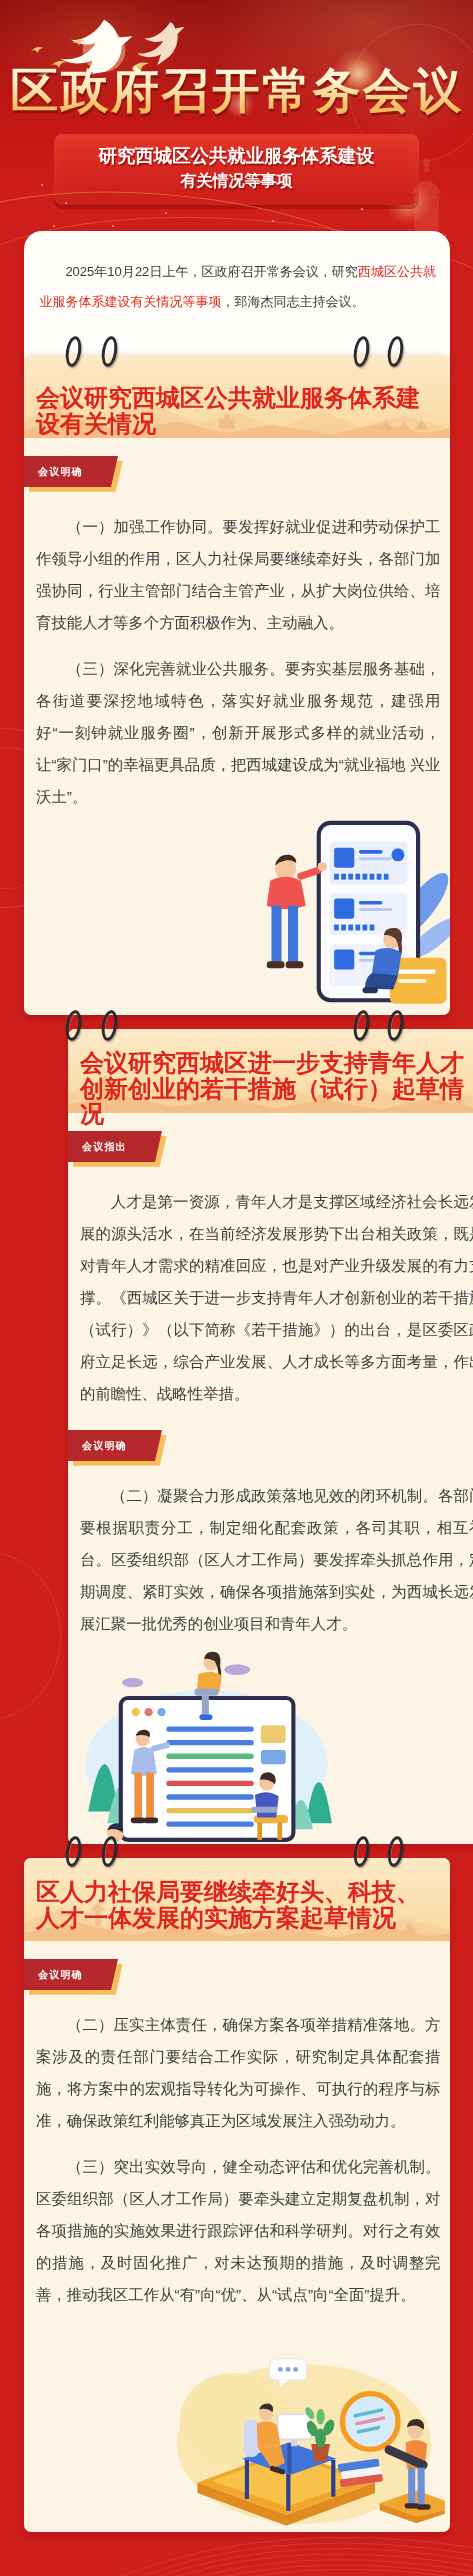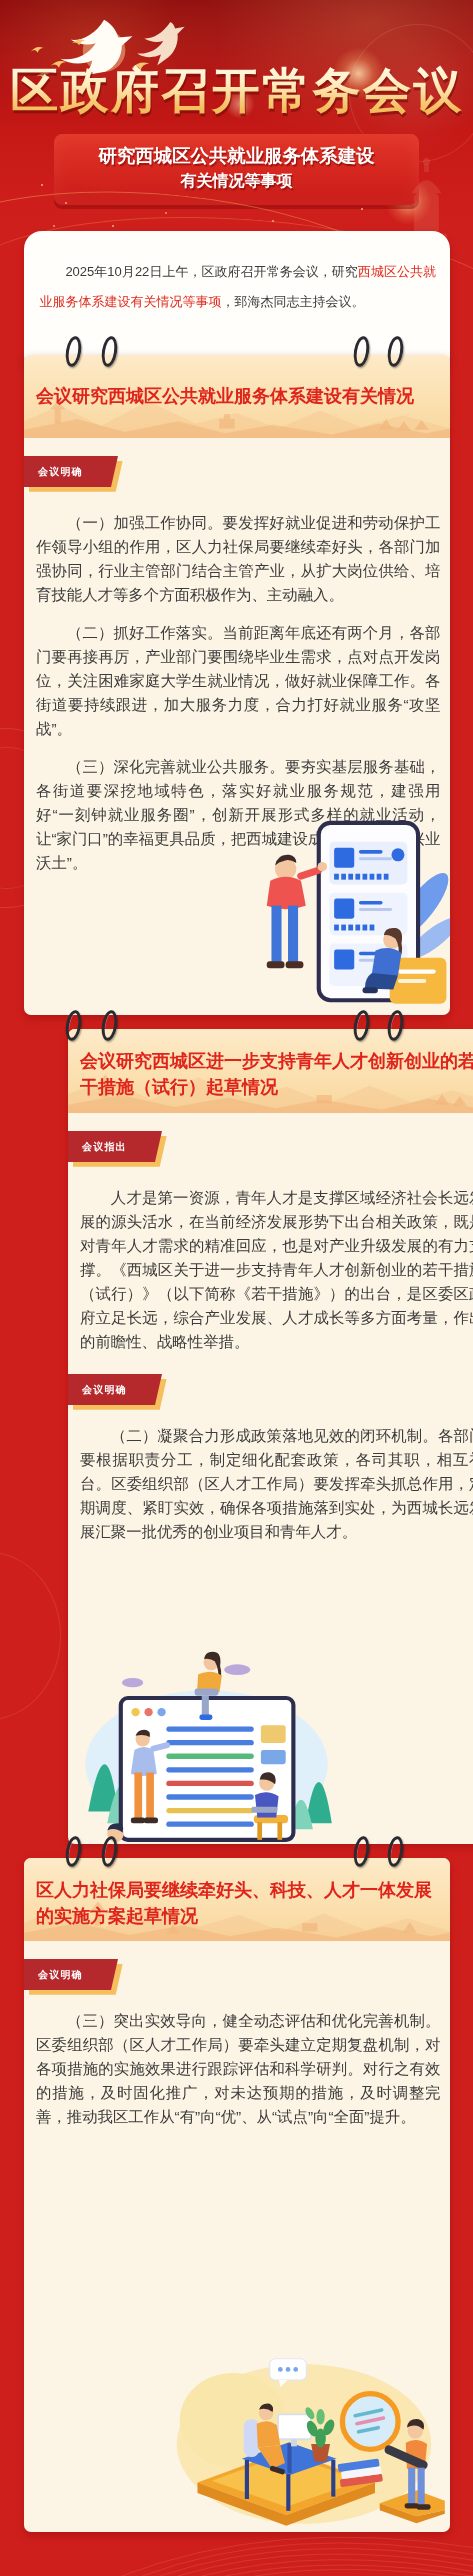--- a/index.html
+++ b/index.html
@@ -82,35 +82,35 @@
     background:#fcf4e4;border-radius:7px;overflow:hidden;
     box-shadow:0 3.6px 8.3px rgba(120,0,0,.30);
   }
   .card-header{
     position:relative;height:83px;
     background:linear-gradient(180deg,#fdeac8 0%,#fbdfae 60%,#f8d79e 100%);
   }
   .card-header .scene{position:absolute;left:0;bottom:0;width:426px;height:43px;opacity:.55;}
   .card-title{
     position:absolute;left:12px;right:12px;margin:0;z-index:2;
-    font-size:18px;line-height:25.5px;font-weight:800;color:#de241b;font-family:Liberation Mono, monospace;
+    font-size:24px;line-height:25.5px;font-weight:800;color:#de241b;
   }
   .t-one{top:30px;}
   .t-two{top:21px;}
   .card-body{position:relative;padding:0 9.5px 0 12px;}
   .badge-wrap{position:relative;height:36px;margin:18px 0 0 -12px;width:118px;}
   .badge-gold{position:absolute;left:4.7px;top:4.7px;width:94px;height:31px;background:#f6bf5e;
     -webkit-clip-path:polygon(0 0,100% 0,calc(100% - 7px) 100%,0 100%);
     clip-path:polygon(0 0,100% 0,calc(100% - 7px) 100%,0 100%);}
   .badge-red{position:absolute;left:0;top:0;width:94px;height:31px;background:#b5282c;
     -webkit-clip-path:polygon(0 0,100% 0,calc(100% - 7px) 100%,0 100%);
     clip-path:polygon(0 0,100% 0,calc(100% - 7px) 100%,0 100%);
     color:#fff;font-size:10px;font-weight:800;line-height:31px;padding-left:14px;box-sizing:border-box;letter-spacing:1.2px;}
   .para{
-    margin:14px 0 0 0;font-size:15.4px;line-height:24px;color:#3c3c3c;
+    margin:14px 0 0 0;font-size:15.4px;line-height:32px;color:#3c3c3c;
     text-indent:2em;text-align:justify;
   }
   .para.first{margin-top:19px;}
   .illu{position:absolute;z-index:1;}
   .illu1{right:0;bottom:0;}
   .illu2{left:8.3px;bottom:0;}
   .illu3{right:3.6px;bottom:2.4px;}
   
   .bottom-waves{position:absolute;left:0;bottom:0;width:474px;height:77px;z-index:6;pointer-events:none;}
 </style>
@@ -185,21 +185,20 @@
           <path d="M660 58 L672 42 L684 58 Z"></path>
       </g>
     </svg>
   </div>
   <div class="card-body">
     <div class="badge-wrap">
       <div class="badge-gold"></div>
       <div class="badge-red">会议明确</div>
     </div>
     <p class="para first">（一）加强工作协同。要发挥好就业促进和劳动保护工作领导小组的作用，区人力社保局要继续牵好头，各部门加强协同，行业主管部门结合主管产业，从扩大岗位供给、培育技能人才等多个方面积极作为、主动融入。</p>
-    <p class="para">（二）抓好工作落实。当前距离年底还有两个月，各部门要再接再厉，产业部门要围绕毕业生需求，点对点开发岗位，关注困难家庭大学生就业情况，做好就业保障工作。各街道要持续跟进，加大服务力度，合力打好就业服务“攻坚战”。</p>
     <p class="para">（三）深化完善就业公共服务。要夯实基层服务基础，各街道要深挖地域特色，落实好就业服务规范，建强用好“一刻钟就业服务圈”，创新开展形式多样的就业活动，让“家门口”的幸福更具品质，把西城建设成为“就业福地 兴业沃土”。</p>
   </div>
 
   <svg class="illu illu1" width="201" height="198" viewBox="0 0 340 335">
     <ellipse cx="292" cy="150" rx="22" ry="68" fill="#6f9bec" transform="rotate(38 292 150)"></ellipse>
     <ellipse cx="312" cy="205" rx="16" ry="52" fill="#9cbaf2" transform="rotate(52 312 205)"></ellipse>
     <rect x="118" y="10" width="168" height="300" rx="20" fill="#fdfdff" stroke="#2d2d4e" stroke-width="7"></rect>
     <g>
       <rect x="136" y="42" width="132" height="72" rx="8" fill="#e9effc"></rect>
       <rect x="144" y="52" width="34" height="34" rx="4" fill="#2f6be0"></rect>
@@ -379,20 +378,21 @@
         <path d="M240 60 L252 44 L264 60 Z"></path>
           <path d="M640 58 L652 40 L664 58 Z"></path>
       </g>
     </svg>
   </div>
   <div class="card-body">
     <div class="badge-wrap">
       <div class="badge-gold"></div>
       <div class="badge-red">会议明确</div>
     </div>
+    <p class="para">（二）压实主体责任，确保方案各项举措精准落地。方案涉及的责任部门要结合工作实际，研究制定具体配套措施，将方案中的宏观指导转化为可操作、可执行的程序与标准，确保政策红利能够真正为区域发展注入强劲动力。</p>
     <p class="para">（三）突出实效导向，健全动态评估和优化完善机制。区委组织部（区人才工作局）要牵头建立定期复盘机制，对各项措施的实施效果进行跟踪评估和科学研判。对行之有效的措施，及时固化推广，对未达预期的措施，及时调整完善，推动我区工作从“有”向“优”、从“试点”向“全面”提升。</p>
   </div>
 
   <svg class="illu illu3" width="284" height="175" viewBox="0 0 480 295">
     <ellipse cx="240" cy="150" rx="215" ry="135" fill="#f9e6ab" opacity=".9"></ellipse>
     <ellipse cx="120" cy="110" rx="90" ry="80" fill="#f9e6ab"></ellipse>
 
     <polygon points="60,215 210,160 360,215 210,270" fill="#f3a62c"></polygon>
     <polygon points="60,215 60,233 210,288 360,233 360,215 210,270" fill="#e08b1f"></polygon>
     <polygon points="84,212 210,167 336,212 210,256" fill="#f8c14a"></polygon>

